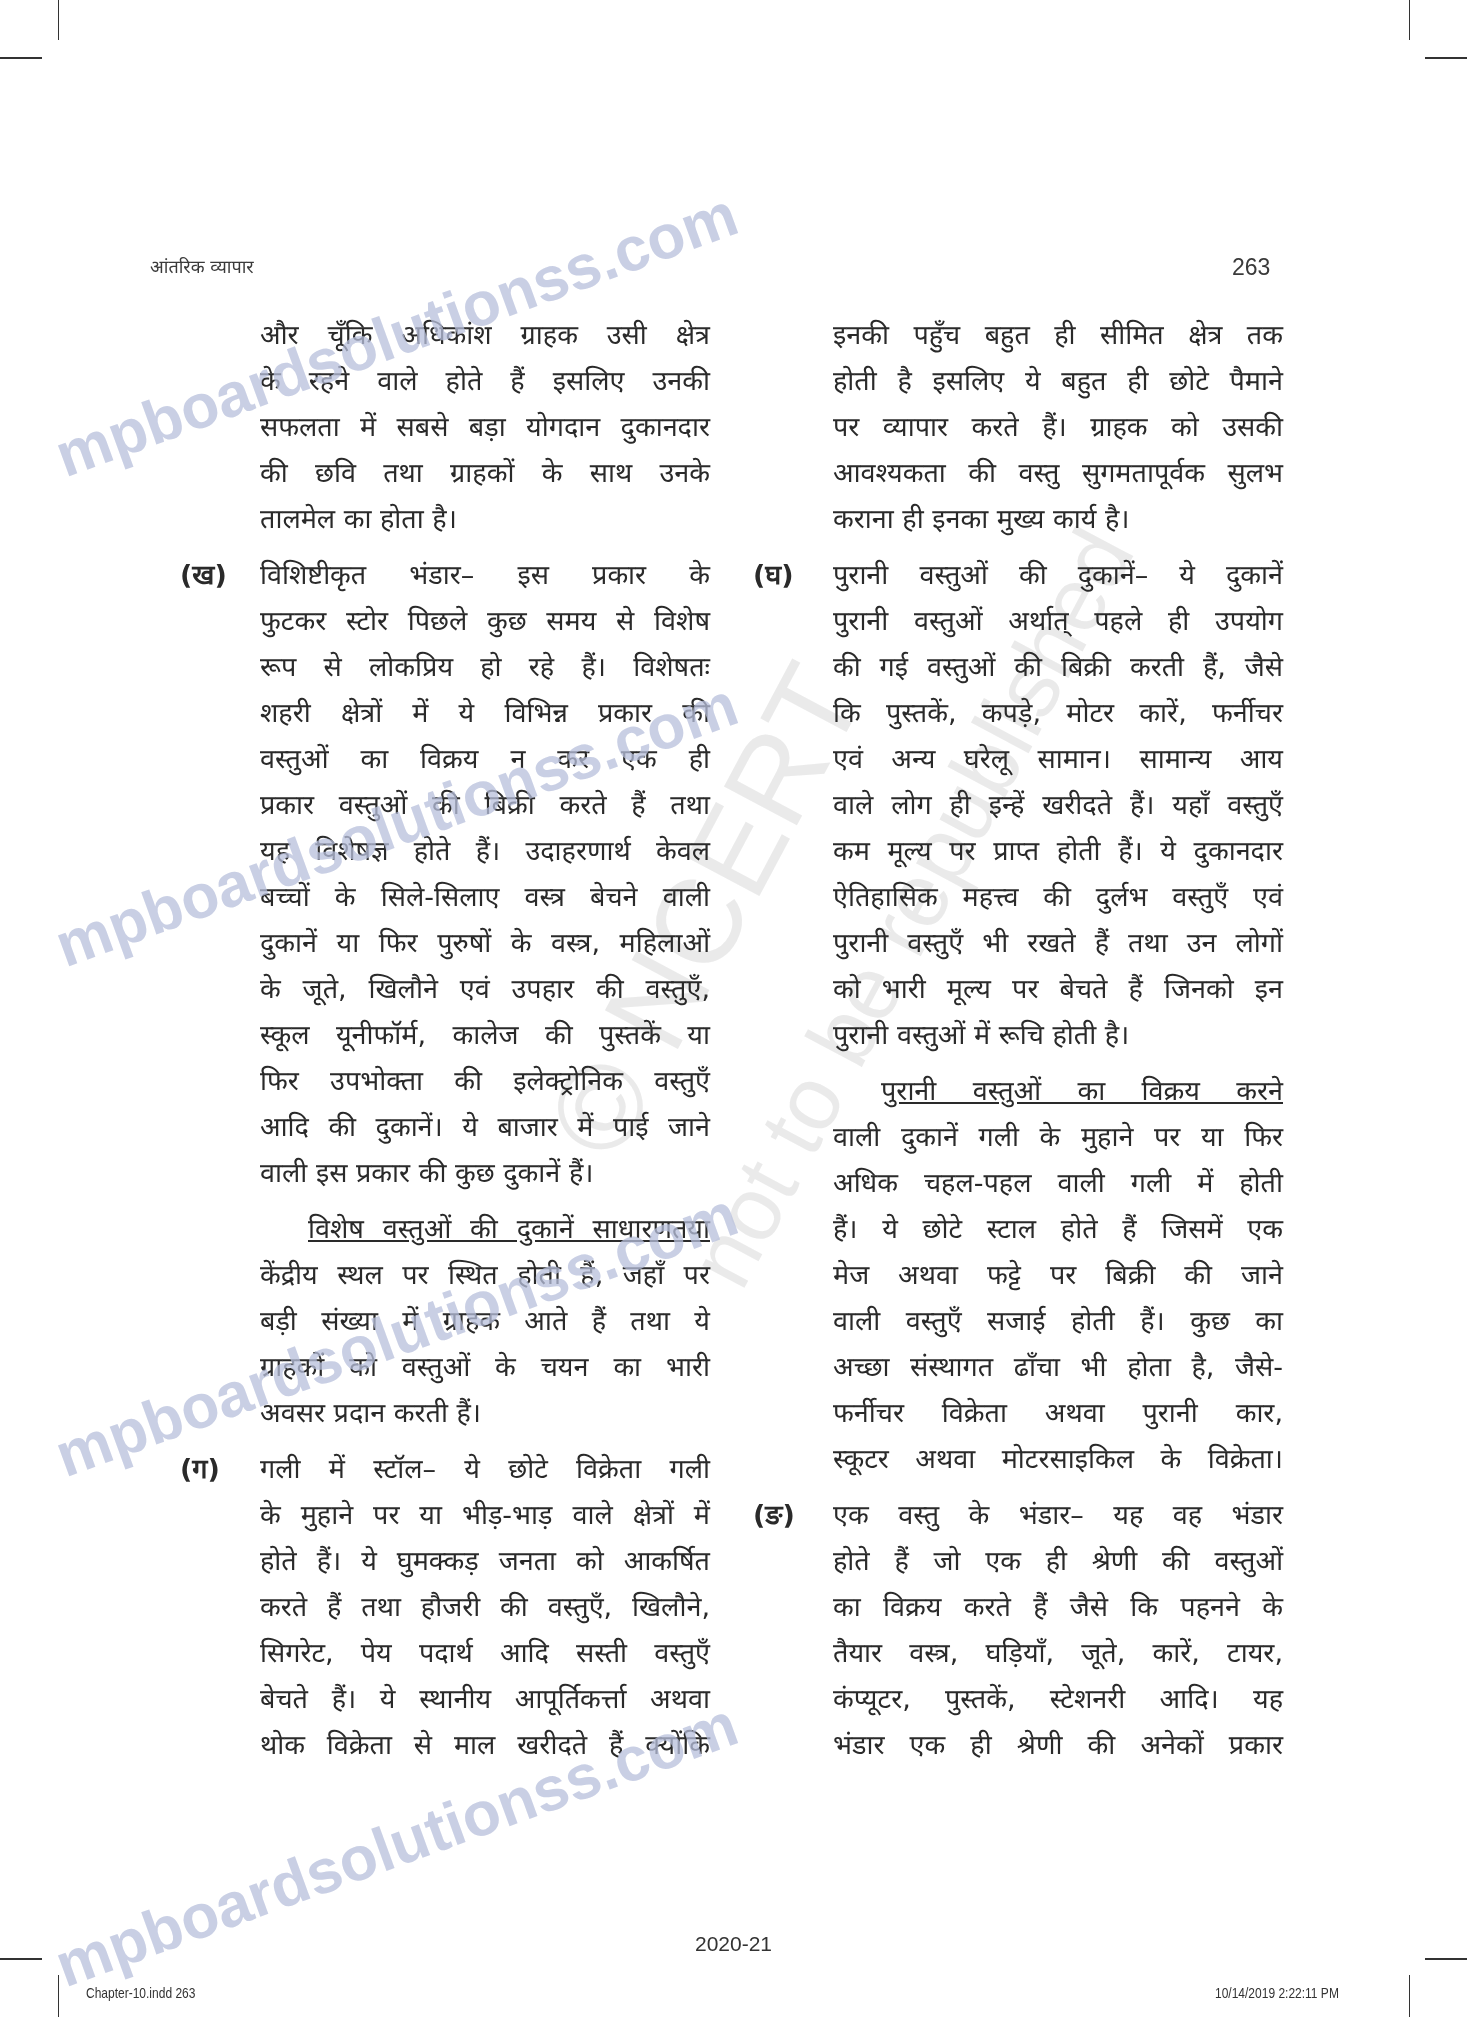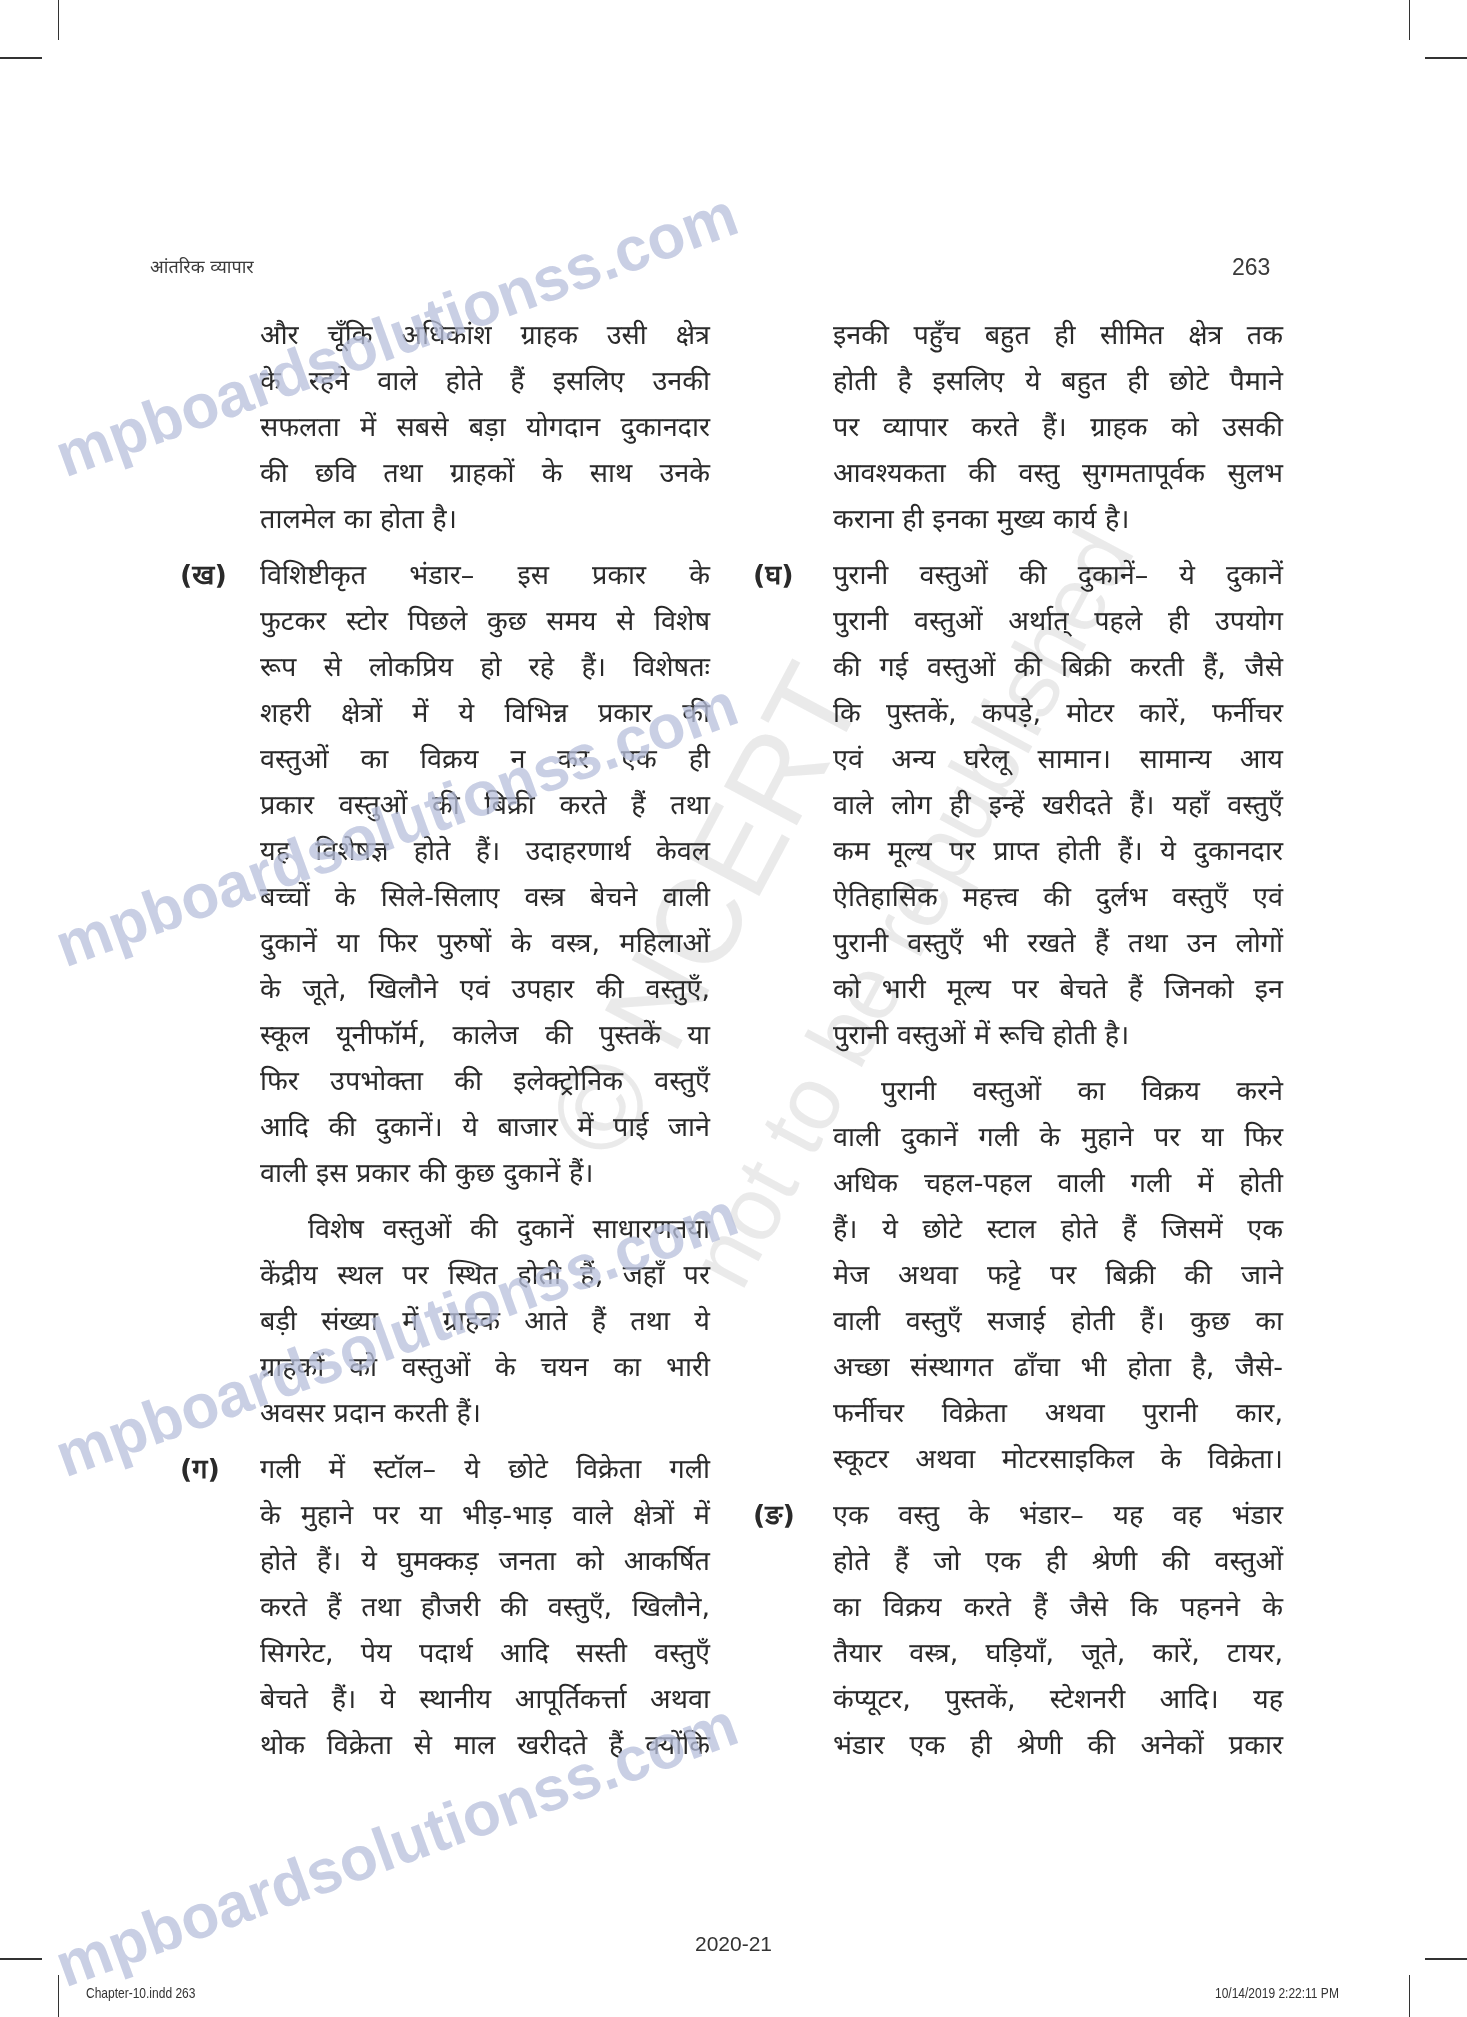--- a/index.html
+++ b/index.html
@@ -13,21 +13,21 @@
     position: absolute; top: 254px; font-size: 18px; color: #3a3a3a;
     font-family: "DejaVu Sans", sans-serif;
   }
   .col { position: absolute; width: 450px; }
   .line {
     height: 46px; line-height: 46px; font-size: 27px;
     white-space: nowrap; text-align: justify; text-align-last: justify;
     display: block; overflow: visible;
   }
   .line.last { text-align-last: left; }
-  .indent { padding-left: 48px; }
+  .indent { padding-left: 48px; text-decoration: underline; }
   .item-head { position: relative; }
   .marker {
     position: absolute; left: -80px; top: 0; font-size: 27px; line-height: 46px;
     font-weight: bold; white-space: nowrap; word-spacing: 6px;
   }
   .bold { font-weight: normal; }
   .gap { height: 10px; }
   .footer-year {
     position: absolute; top: 1932px; left: 0; width: 1467px; text-align: center;
     font-family: "Liberation Sans Narrow", "Liberation Sans", sans-serif; font-size: 21px; color: #333;

